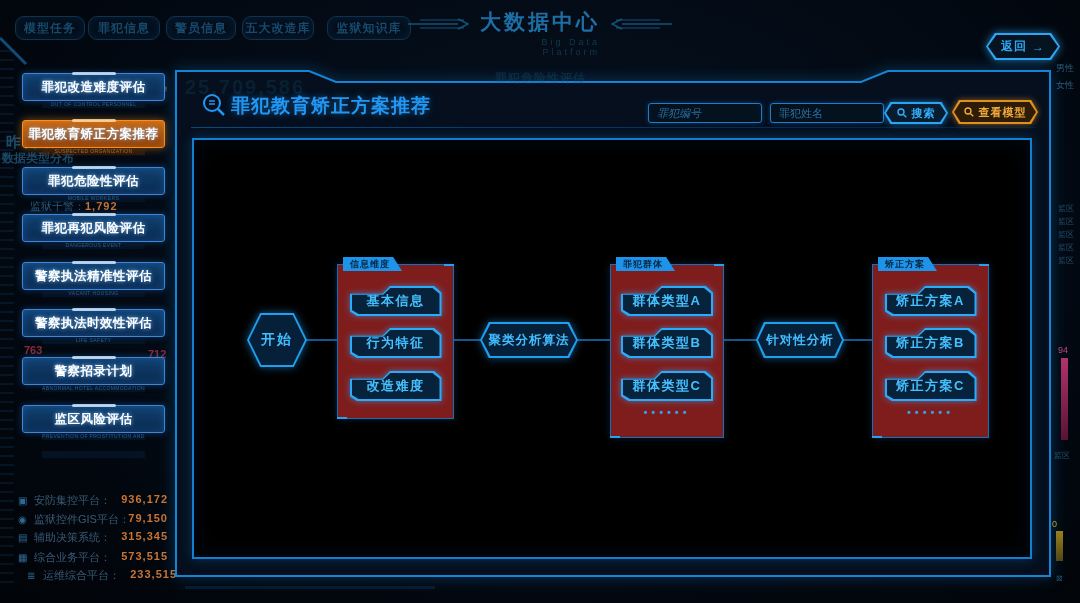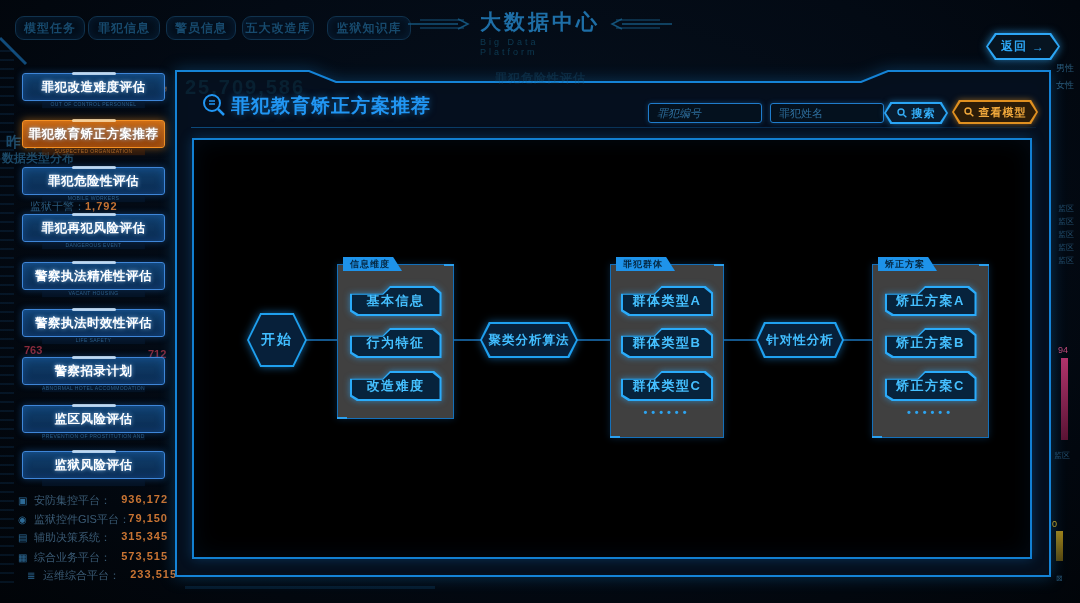--- a/index.html
+++ b/index.html
@@ -28,21 +28,21 @@
   .bar-yellow{background:linear-gradient(180deg,#c8a018,#6a540c);opacity:.8;}
   .corner-line{position:absolute;z-index:2;}
   .bottom-glow{left:185px;top:586px;width:250px;height:3px;background:rgba(20,90,150,.22);}
 
   
   .topbar{position:absolute;left:0;top:0;right:0;height:50px;z-index:5;}
   .tab{position:absolute;top:16px;height:22px;line-height:22px;text-align:center;
     color:#174a6d;font-size:12px;font-weight:bold;letter-spacing:1px;
     border:1px solid #10324d;border-radius:9px;background:rgba(6,20,36,.55);
     box-shadow:inset 0 0 8px rgba(20,80,140,.22);cursor:pointer;}
-  .bigtitle{position:absolute;left:480px;top:8px;width:120px;text-align:left;}
+  .bigtitle{position:absolute;left:480px;top:8px;width:120px;text-align:right;}
   .bigtitle .t{font-size:21px;font-weight:bold;color:#1e6ea6;letter-spacing:3px;}
   .bigtitle .s{font-size:9px;color:#0d3a52;letter-spacing:3px;margin-top:1px;}
   .flank{position:absolute;top:18px;}
   .back-btn{position:absolute;right:20px;top:13px;width:74px;height:27px;cursor:pointer;
     filter:drop-shadow(0 0 4px rgba(45,166,245,.7));margin-top:20px;}
 
   
   .clipbox{position:absolute;}
   .clipbox .cb{position:absolute;inset:0;clip-path:var(--cp);background:var(--bc);}
   .clipbox .ci{position:absolute;inset:var(--bw,2px);clip-path:var(--cp);background:var(--fc);
@@ -93,21 +93,21 @@
     background:linear-gradient(90deg, rgba(21,131,214,.5), rgba(21,131,214,.12));}
   .search-input{position:absolute;top:33px;height:18px;width:96px;background:#04111e;
     border:1px solid #1f7ccc;border-radius:3px;color:#7fb6e0;font-size:11px;padding:0 8px;
     outline:none;box-shadow:0 0 5px rgba(30,120,200,.4);font-family:"Liberation Sans",sans-serif;}
   .search-input::placeholder{color:#2e6f9e;}
 
   
   .flow-area{position:absolute;left:17px;top:68px;width:836px;height:417px;background:#000;
     border:2px solid #1280d2;box-shadow:0 0 12px rgba(21,131,214,.3), inset 0 0 24px rgba(8,40,80,.25);}
   .flow-line{position:absolute;left:83px;top:199px;width:597px;height:2px;background:#14578c;}
-  .fgroup{position:absolute;border:1px solid #1470ba;background:#404040;
+  .fgroup{position:absolute;border:1px solid #1470ba;background:#7f1d1d;
     box-shadow:0 0 7px rgba(20,110,190,.3);}
   .fgroup::before{content:"";position:absolute;right:-1px;top:-1px;width:10px;height:2px;background:#2aa0f0;}
   .fgroup::after{content:"";position:absolute;left:-1px;bottom:-1px;width:10px;height:2px;background:#2aa0f0;}
   .ftag{position:absolute;top:-8px;left:5px;height:14px;line-height:14px;padding:0 12px 0 7px;
     background:#1e93ea;color:#052843;font-size:9px;font-weight:bold;letter-spacing:1px;
     clip-path:polygon(0 0,85% 0,100% 100%,0 100%);}
   .fitem{left:50%;transform:translateX(-50%);width:92px;height:30px;
     --cp:polygon(0 26%,36% 26%,44% 0,92% 0,100% 22%,100% 100%,8% 100%,0 84%);
     --bc:#2aabfa;--fc:#07233c;cursor:pointer;filter:drop-shadow(0 0 3px rgba(40,170,255,.6));}
   .fitem .ci{color:#45c0ff;font-weight:bold;font-size:13px;letter-spacing:1.5px;}
@@ -244,24 +244,20 @@
     <span class="side-sub">ABNORMAL HOTEL ACCOMMODATION</span>
   </div>
   <div class="side-btn" style="top:405px;">
     <div class="side-main">
         <i class="side-notch"></i>
         <span>监区风险评估</span>
       </div>
     <span class="side-sub">PREVENTION OF PROSTITUTION AND GAMBLING</span>
   </div>
   <div class="side-btn" style="top:451px;">
-    <div class="side-main">
-        <i class="side-notch"></i>
-        <span>监狱风险评估</span>
-      </div>
     <span class="side-sub"></span>
   </div>
 
   <div class="panel">
     <svg class="panel-shape" width="877" height="508">
       <path d="M1 1 H134 L161 12 H686 L713 1 H875 V506 H1 Z" fill="#050f1c" fill-opacity="0.96" stroke="#1583d6" stroke-width="2"></path>
     </svg>
 
     <div class="faint-bignum">25,709,586</div>
     <div class="faint-head">罪犯危险性评估</div>

